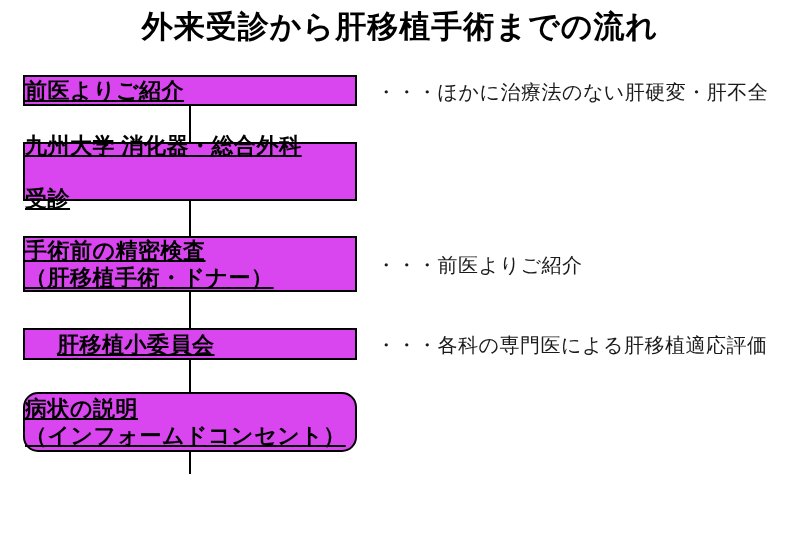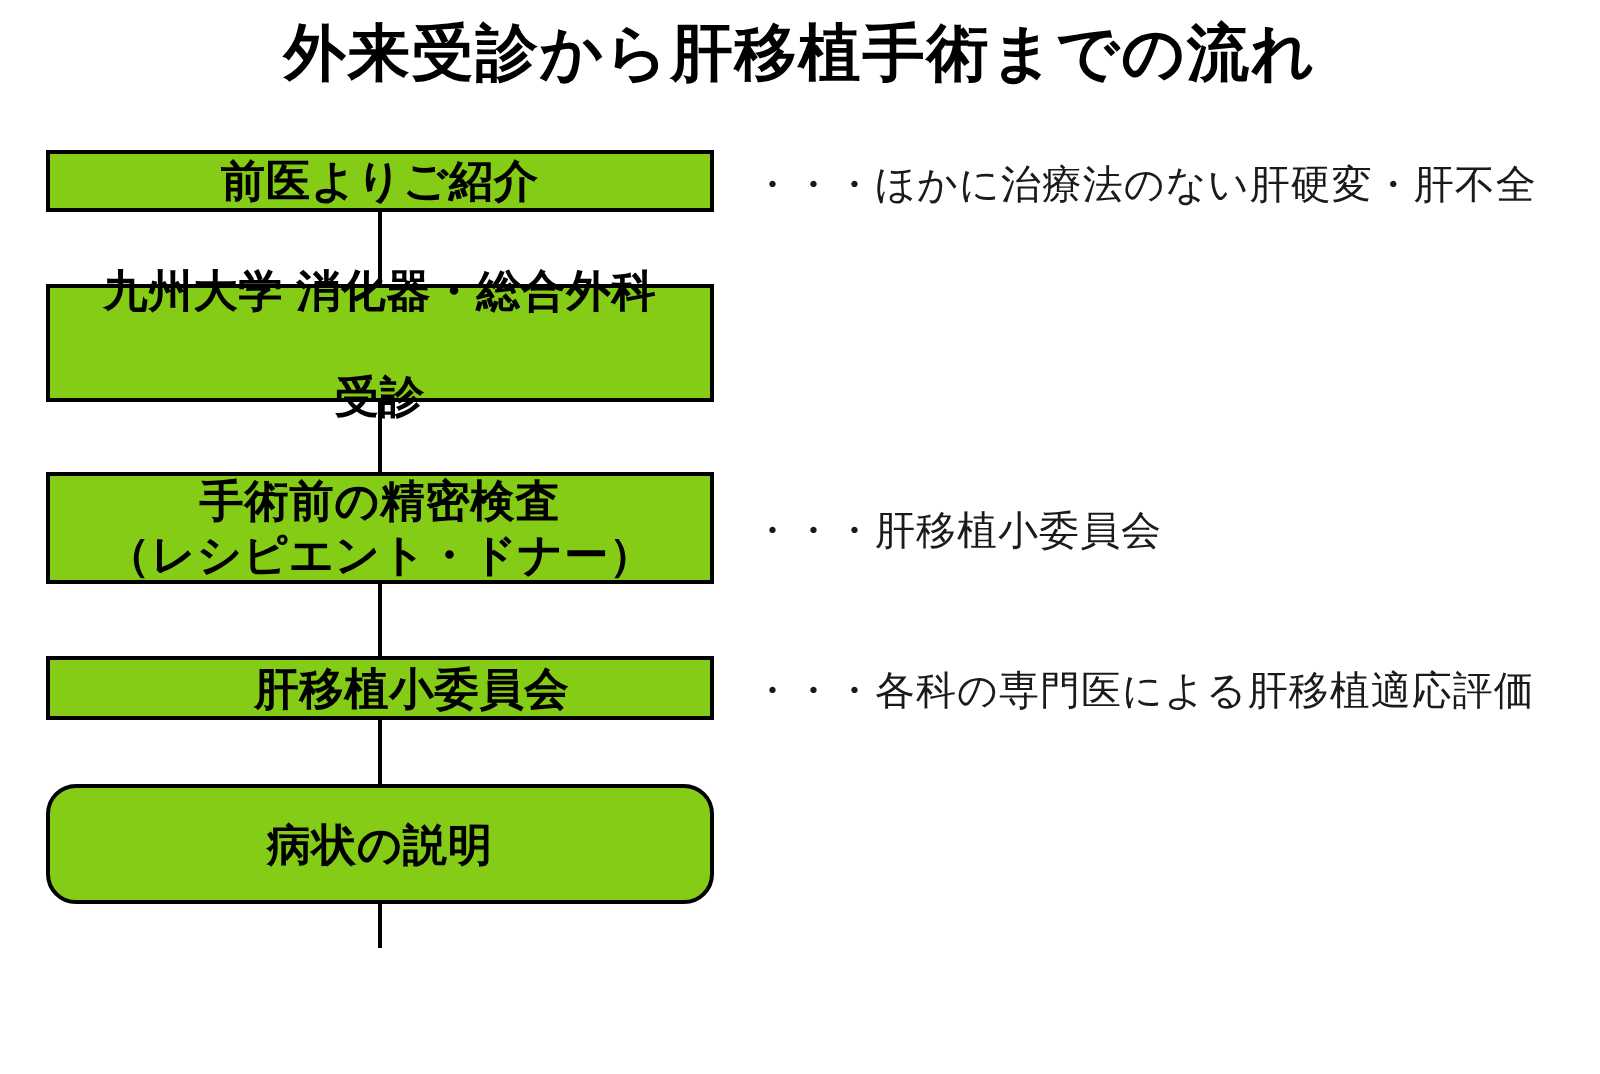--- a/index.html
+++ b/index.html
@@ -27,31 +27,32 @@
     font-weight: bold;
     letter-spacing: 1px;
     color: #000000;
   }
   .box {
     position: absolute;
     left: 23px;
     width: 334px;
     box-sizing: border-box;
     border: 2px solid #000000;
-    background: #84cc16;
+    background: #d946ef;
     display: flex;
     flex-direction: column;
     justify-content: center;
-    align-items: center;
+    align-items: flex-start;
     text-align: center;
     font-size: 22px;
     font-weight: bold;
     line-height: 27px;
     letter-spacing: 0.5px;
     z-index: 2;
+    text-decoration: underline;
   }
   .b1 { top: 75px;  height: 31px; }
   .b2 { top: 142px; height: 59px; gap: 26px; }
   .b3 { top: 236px; height: 56px; }
   .b4 { top: 328px; height: 32px; padding-left: 32px; }
   .b5 { top: 392px; height: 60px; border-radius: 15px; }
   .b6 { top: 484px; height: 32px; }
   .connector {
     position: absolute;
     left: 189px;
@@ -92,35 +93,36 @@
 
   <div class="box b2">
     <div>九州大学 消化器・総合外科</div>
     <div>受診</div>
   </div>
 
   <div class="connector c2"></div>
 
   <div class="box b3">
     <div>手術前の精密検査</div>
-    <div>（レシピエント・ドナー）</div>
+    <div>（肝移植手術・ドナー）</div>
   </div>
 
   <div class="connector c3"></div>
 
   <div class="box b4">
     <div>肝移植小委員会</div>
   </div>
 
   <div class="connector c4"></div>
 
   <div class="box b5">
     <div>病状の説明</div>
+    <div>（インフォームドコンセント）</div>
   </div>
 
   <div class="connector c5"></div>
 
 
   <div class="annotation a1">・・・ほかに治療法のない肝硬変・肝不全</div>
-  <div class="annotation a2">・・・肝移植小委員会</div>
+  <div class="annotation a2">・・・前医よりご紹介</div>
   <div class="annotation a3">・・・各科の専門医による肝移植適応評価</div>
 
 </div>
 
 </body></html>

